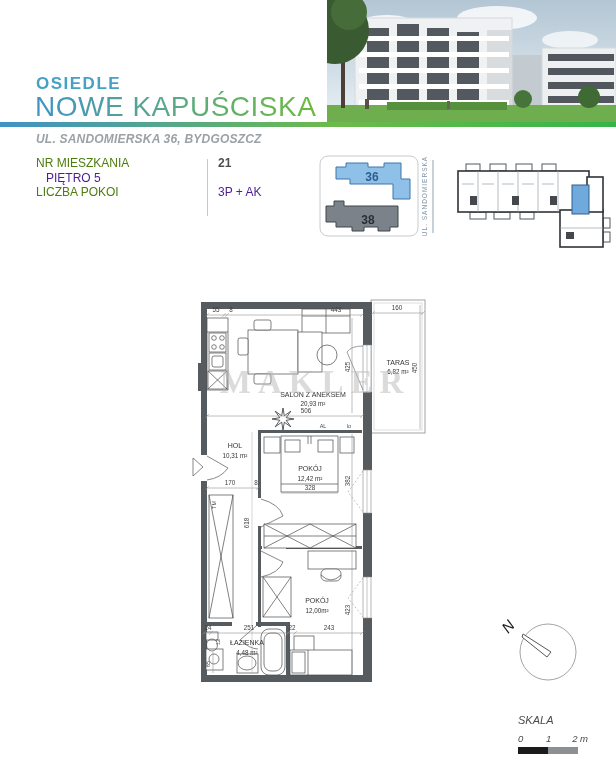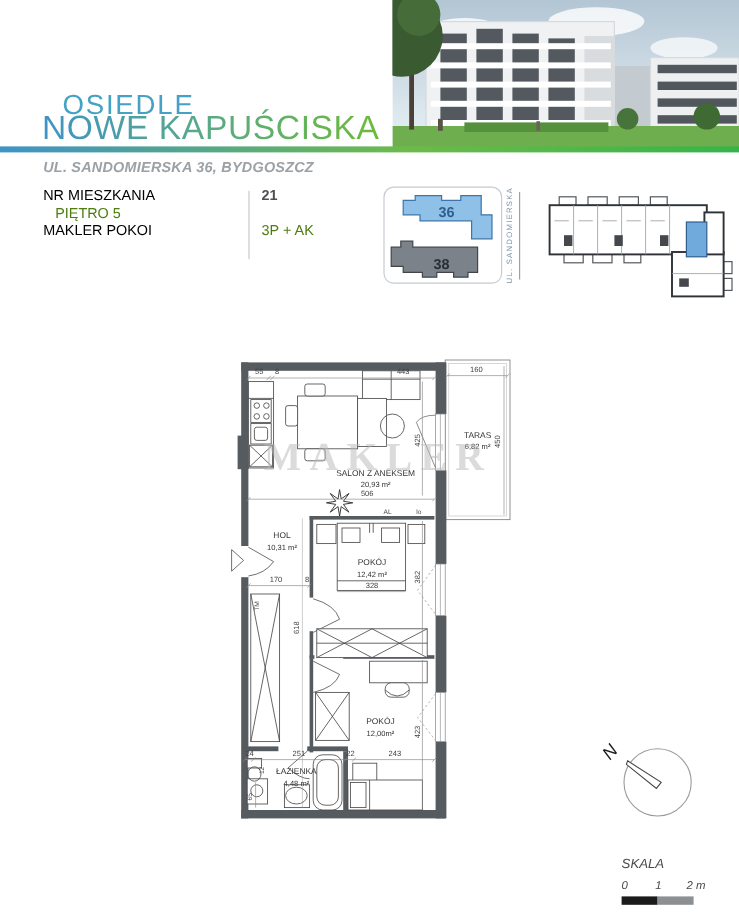--- a/index.html
+++ b/index.html
@@ -1,33 +1,33 @@
 <!DOCTYPE html>
 <html><head>
 <meta charset="utf-8">
 <style>
   html,body{margin:0;padding:0;background:#fff;}
   .page{position:relative;width:616px;height:766px;background:#fff;overflow:hidden;
         font-family:"Liberation Sans",sans-serif;}
   .abs{position:absolute;}
 
   
-  .brand-label{left:52px;top:74px;font-size:23px;font-weight:400;letter-spacing:1.5px;color:#45a2c5;}
+  .brand-label{left:36px;top:74px;font-size:17px;font-weight:700;letter-spacing:1.5px;color:#45a2c5;}
   .brand-name{left:35px;top:91px;font-size:28px;font-weight:400;letter-spacing:.5px;
     background:linear-gradient(90deg,#3f93c6 0%,#58a88c 45%,#6cbb3a 100%);
     -webkit-background-clip:text;background-clip:text;color:transparent;}
   .grad-bar{left:0;top:122px;width:616px;height:5px;
     background:linear-gradient(90deg,#3f93c6 0%,#6cbb4a 55%,#35b44a 100%);}
   .address{left:36px;top:132px;font-size:12px;font-weight:700;letter-spacing:.2px;color:#9ba1a5;font-style:italic;}
 
   
   .info{left:36px;top:156px;width:280px;}
   .info-row{display:flex;height:14.4px;align-items:center;}
-  .info-label{width:172px;font-size:12px;color:#000000;}
-  .info-value{padding-left:10px;font-size:12px;color:#4d7c0f;}
+  .info-label{width:172px;font-size:12px;color:#4d7c0f;}
+  .info-value{padding-left:10px;font-size:12px;color:#4c1d95;}
   .info-row.b .info-value{color:#4b4f54;font-weight:700;}
   .info-divider{left:207px;top:159px;width:1px;height:57px;background:#c9c9c9;}
 
   
   .watermark{left:190px;top:364px;width:250px;text-align:center;font-size:33px;font-weight:700;
     letter-spacing:7px;color:#b9b9b9;opacity:.5;z-index:5;font-family:Liberation Serif, serif;}
 
   
   .scale{left:518px;top:714px;width:64px;font-size:11px;color:#4a4a4a;font-style:italic;}
   .scale-ticks{position:relative;height:12px;margin-top:7px;font-size:9.5px;color:#4a4a4a;}
@@ -104,21 +104,21 @@
 
   <div class="abs info">
     <div class="info-row b">
       <span class="info-label">NR MIESZKANIA</span>
       <span class="info-value">21</span>
     </div>
     <div class="info-row">
       <span class="info-value">PIĘTRO 5</span>
     </div>
     <div class="info-row">
-      <span class="info-label">MAKLER POKOI</span>
+      <span class="info-label">LICZBA POKOI</span>
       <span class="info-value">3P + AK</span>
     </div>
   </div>
   <div class="abs info-divider"></div>
 
   <svg class="abs" style="left:315px;top:145px;" width="135" height="105" viewBox="315 145 135 105">
     <rect x="320" y="156" width="98" height="80" rx="8" fill="#fff" stroke="#c6ccd2"></rect>
     <path d="M336,167 h10 v-4 h22 v4 h16 v-4 h17 v16 h9 v20 h-17 v-15 h-43 v-5 h-14 z" fill="#8fc0e8" stroke="#3e74a8" stroke-width="1"></path>
     <text x="372" y="181" text-anchor="middle" font-size="12" font-weight="700" fill="#2d5e90">36</text>
     <path d="M326,206 h8 v-5 h10 v5 h54 v21 h-8 v4 h-12 v-4 h-14 v4 h-12 v-4 h-16 v-5 h-10 z" fill="#7b828a" stroke="#41464c" stroke-width="1"></path>

